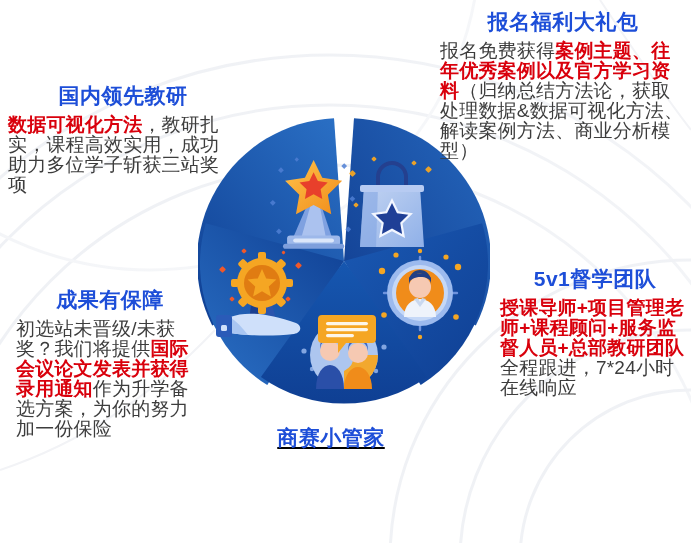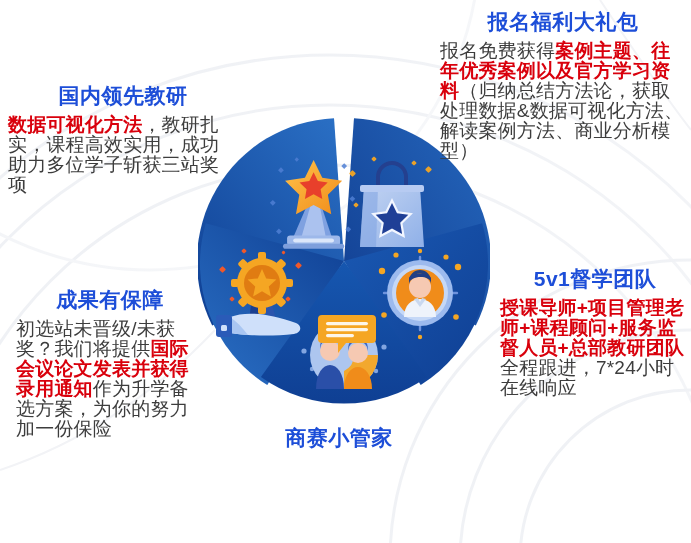--- a/index.html
+++ b/index.html
@@ -56,21 +56,21 @@
 
   #block-libao        { left: 440px; top: 8px;   width: 246px; }
   #block-libao .blk-title { text-align: center; }
 
   #block-chengguo     { left: 16px;   top: 252px; width: 188px; margin-top: 34px; }
   #block-chengguo .blk-title { text-align: center; }
 
   #block-duxue        { left: 500px; top: 265px; width: 190px; }
   #block-duxue .blk-title { text-align: center; }
 
-  #block-guanjia      { left: 208px; top: 424px; width: 262px; }
+  #block-guanjia      { left: 200px; top: 424px; width: 262px; text-decoration: underline; }
   #block-guanjia .blk-title { text-align: center; }
 
   .blk-title + .blk-body { margin-top: 5px; }
 </style>
 </head>
 <body>
 
 <div id="root">
 
   <svg class="bg-deco" viewBox="0 0 691 543" xmlns="http://www.w3.org/2000/svg" aria-hidden="true">

